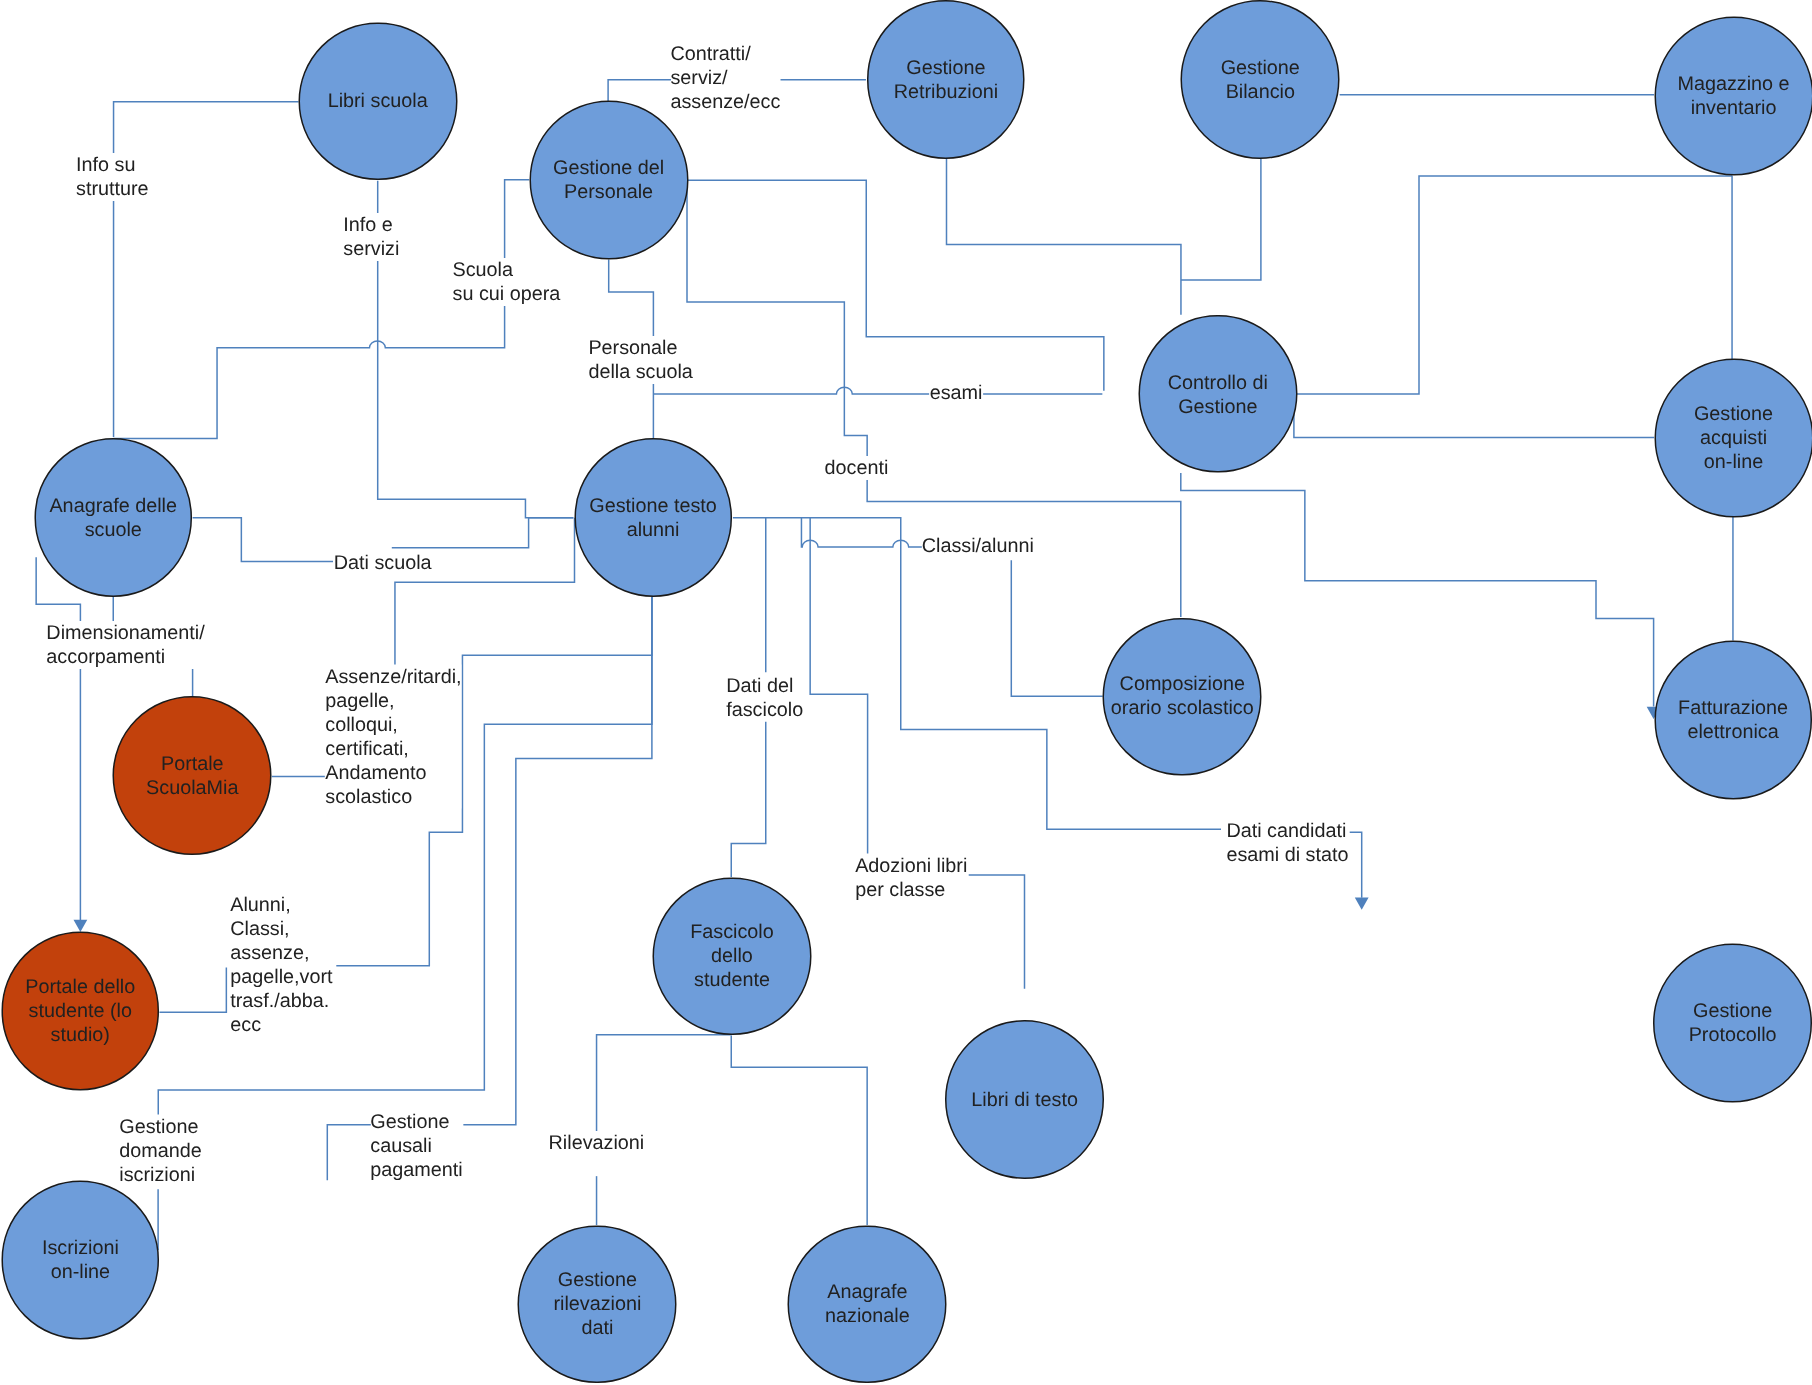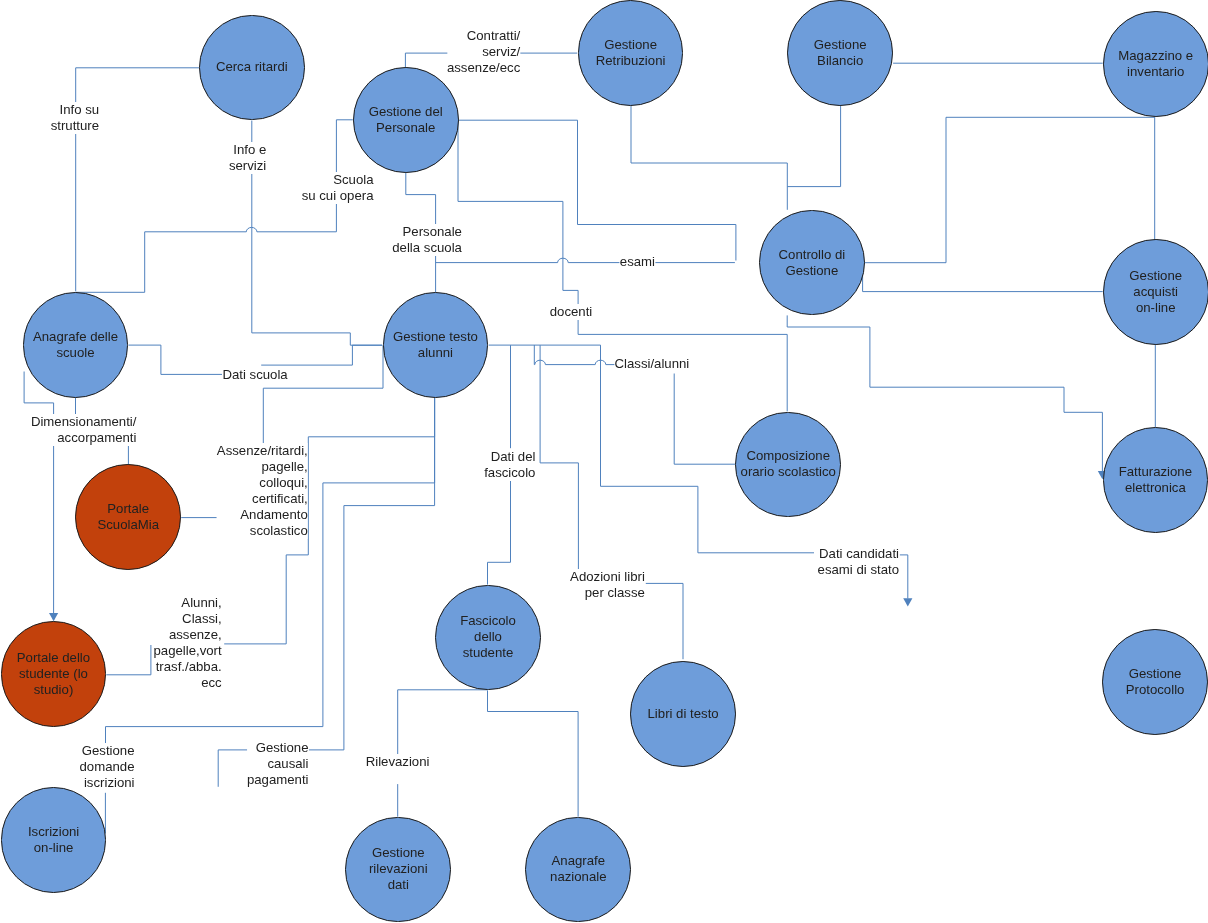--- a/index.html
+++ b/index.html
@@ -12,21 +12,21 @@
   .arrowhead{fill:#4f81bd;stroke:none;}
   .node{position:absolute;box-sizing:border-box;border-radius:50%;
         border:1px solid #1a1a1a;
         display:flex;align-items:center;justify-content:center;}
   .node.blue{background:#6e9dda;}
   .node.yellow{background:#c2410c;}
   .node-text{font-size:13.2px;line-height:16px;color:#212121;
         text-align:center;white-space:pre;}
   .elabel{position:absolute;transform:translate(-50%,-50%);
         background:#ffffff;font-size:13.2px;line-height:16px;
-        color:#212121;text-align:right;white-space:pre;}
+        color:#212121;text-align:left;white-space:pre;}
 </style>
 </head>
 <body>
 
 <div id="diagram">
   <svg id="connector-layer" viewBox="0 0 1208 923" width="1208" height="923">
     <path class="wire" d="M199 67.8L75.7 67.8L75.7 291.3"></path>
     <path class="wire" d="M405.4 67.3L405.4 53.1L577.3 53.1"></path>
     <path class="wire" d="M251.8 120.5L251.8 332.9L350.3 332.9L350.3 345.2L382.2 345.2"></path>
     <path class="wire" d="M352.8 119.8L336.4 119.8L336.4 231.8L256.9 231.8A5.3 4.4 0 0 0 246.3 231.8L144.7 231.8L144.7 292.3L75.5 292.3"></path>
@@ -63,21 +63,21 @@
     <path class="wire" d="M534.3 345L534.3 364.6L534.8 364.6A5.3 4.4 0 0 1 545.4 364.6L595.2 364.6A5.3 4.4 0 0 1 605.8 364.6L614.6 364.6"></path>
     <path class="wire" d="M674.2 373.5L674.2 464.2L735.1 464.2"></path>
     <path class="wire" d="M488.6 345.1L600.5 345.1L600.5 486.3L697.9 486.3L697.9 552.8L814 552.8"></path>
     <path class="wire" d="M899.8 554.9L907.8 554.9L907.8 598.5"></path>
     <path class="arrowhead" d="M903.2 598.3L912.4 598.3L907.8 606.5Z"></path>
     <path class="wire" d="M487.5 690.5L487.5 711.5L578.1 711.5L578.1 816.7"></path>
     <path class="wire" d="M488 689.8L397.7 689.8L397.7 754.8"></path>
     <path class="wire" d="M397.7 784.1L397.7 816.7"></path>
   </svg>
   <div class="node blue" style="left:198.9px;top:14.6px;width:105.8px;height:105.8px">
-      <span class="node-text">Cerca ritardi</span>
+      <span class="node-text">Libri scuola</span>
     </div>
   <div class="node blue" style="left:352.8px;top:67.2px;width:105.8px;height:105.8px">
       <span class="node-text">Gestione del
 Personale</span>
     </div>
   <div class="node blue" style="left:577.7px;top:-0.3px;width:105.8px;height:105.8px">
       <span class="node-text">Gestione
 Retribuzioni</span>
     </div>
   <div class="node blue" style="left:787.3px;top:-0.1px;width:105.8px;height:105.8px">
@@ -120,21 +120,21 @@
   <div class="node yellow" style="left:0.6px;top:621.2px;width:105.8px;height:105.8px">
       <span class="node-text">Portale dello
 studente (lo
 studio)</span>
     </div>
   <div class="node blue" style="left:435.1px;top:584.6px;width:105.8px;height:105.8px">
       <span class="node-text">Fascicolo
 dello
 studente</span>
     </div>
-  <div class="node blue" style="left:630.2px;top:661px;width:105.8px;height:105.8px">
+  <div class="node blue" style="left:630.2px;top:680px;width:105.8px;height:105.8px">
       <span class="node-text">Libri di testo</span>
     </div>
   <div class="node blue" style="left:1102.2px;top:628.9px;width:105.8px;height:105.8px">
       <span class="node-text">Gestione
 Protocollo</span>
     </div>
   <div class="node blue" style="left:0.7px;top:787.1px;width:105.8px;height:105.8px">
       <span class="node-text">Iscrizioni
 on-line</span>
     </div>

